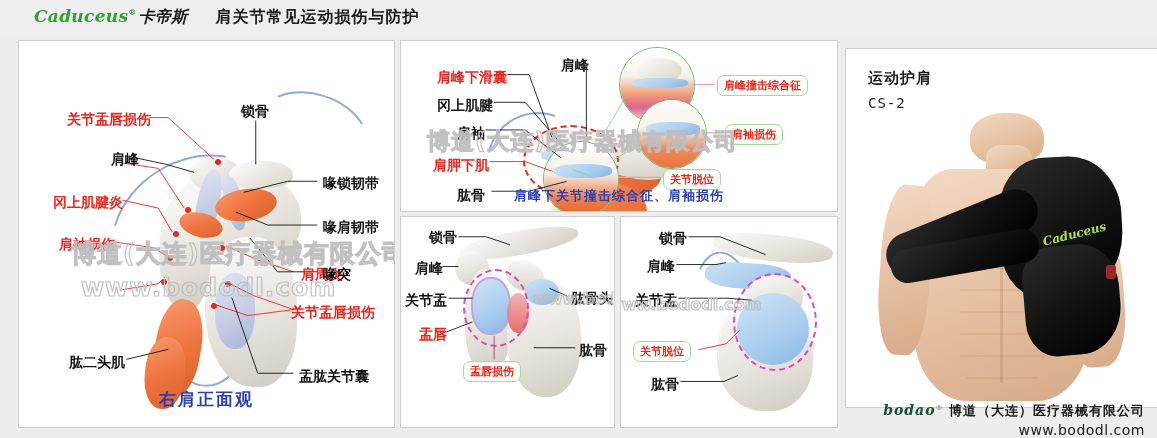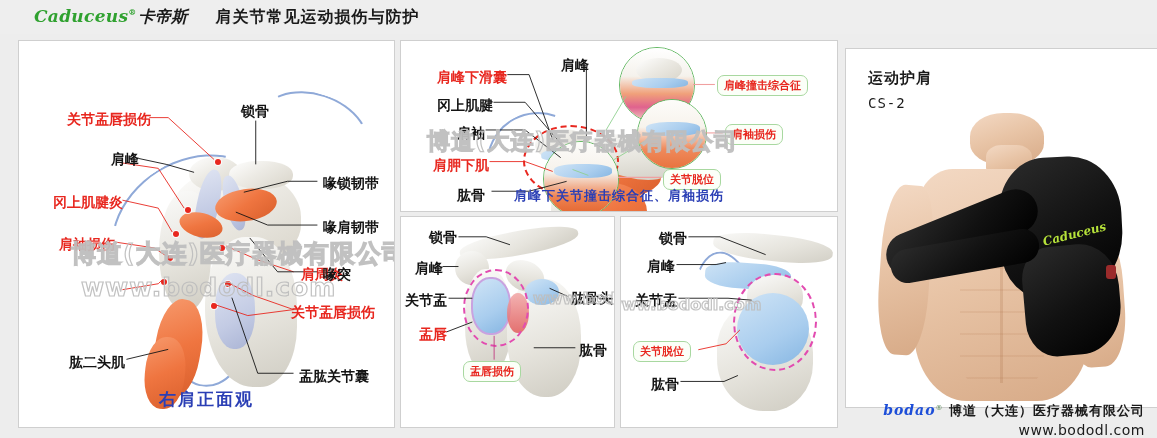--- a/index.html
+++ b/index.html
@@ -112,21 +112,21 @@
   .skin  { position: absolute; background: linear-gradient(160deg,#f3d9c4 0%,#e8c4a6 45%,#d7aa87 100%); }
   .brace { position: absolute; background: linear-gradient(150deg,#2c2c2c 0%,#111111 55%,#000000 100%); }
   #brace-logo {
     position: absolute; color: #b6e23a; font-size: 12px; font-weight: bold; font-style: italic;
     font-family: "DejaVu Serif", "Liberation Serif", serif; transform: rotate(-14deg);
   }
 
   
   #footer { position: absolute; right: 12px; top: 402px; width: 330px; text-align: right; }
   #footer-line1 { font-size: 13px; font-weight: bold; color: #1a1a1a; letter-spacing: 1px; }
-  #footer-logo  { color: #1d4ed8; font-family: "DejaVu Serif", serif; font-style: italic; font-size: 14px; }
+  #footer-logo  { color: #14532d; font-family: "DejaVu Serif", serif; font-style: italic; font-size: 14px; }
   #footer-reg   { font-size: 7px; vertical-align: super; color: #7fa37f; }
   #footer-url   { font-size: 14px; color: #1a1a1a; margin-top: 2px; letter-spacing: 0.5px; }
 </style>
 </head>
 <body>
 
 <div id="page">
 
   <div id="header">
     <div id="brand-logo">

